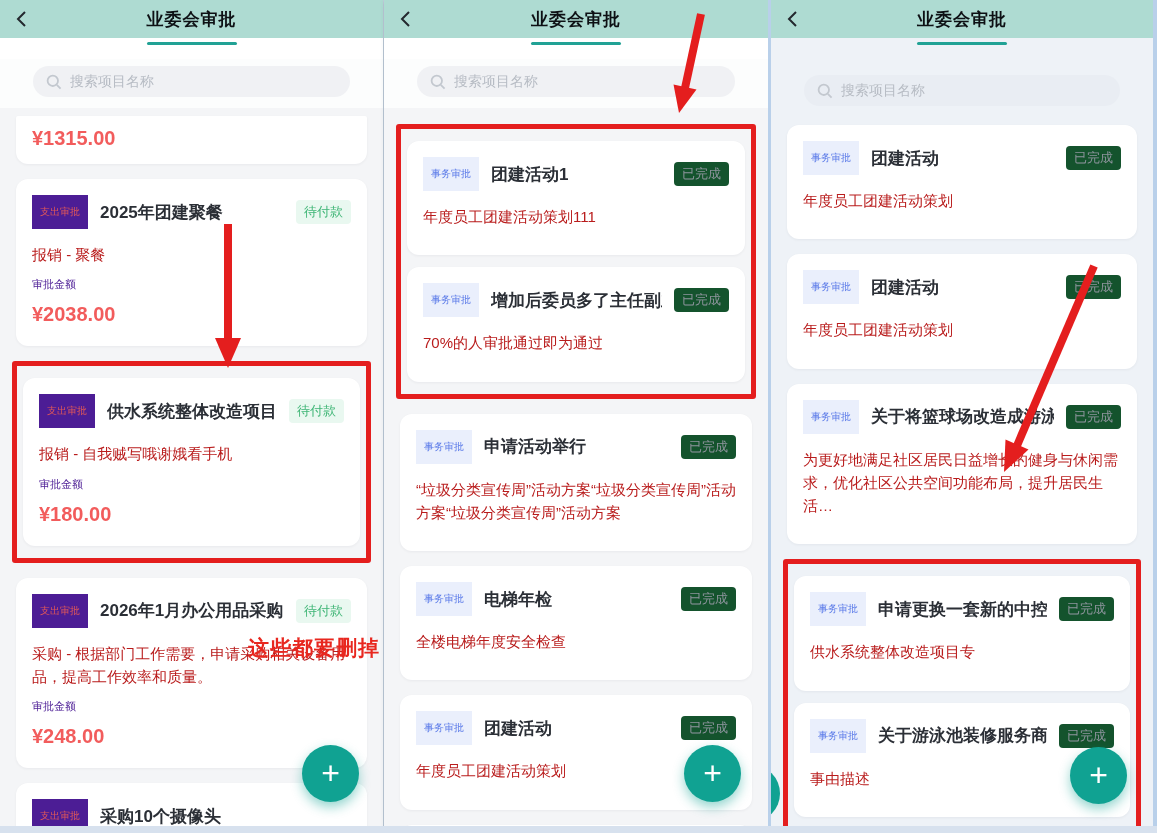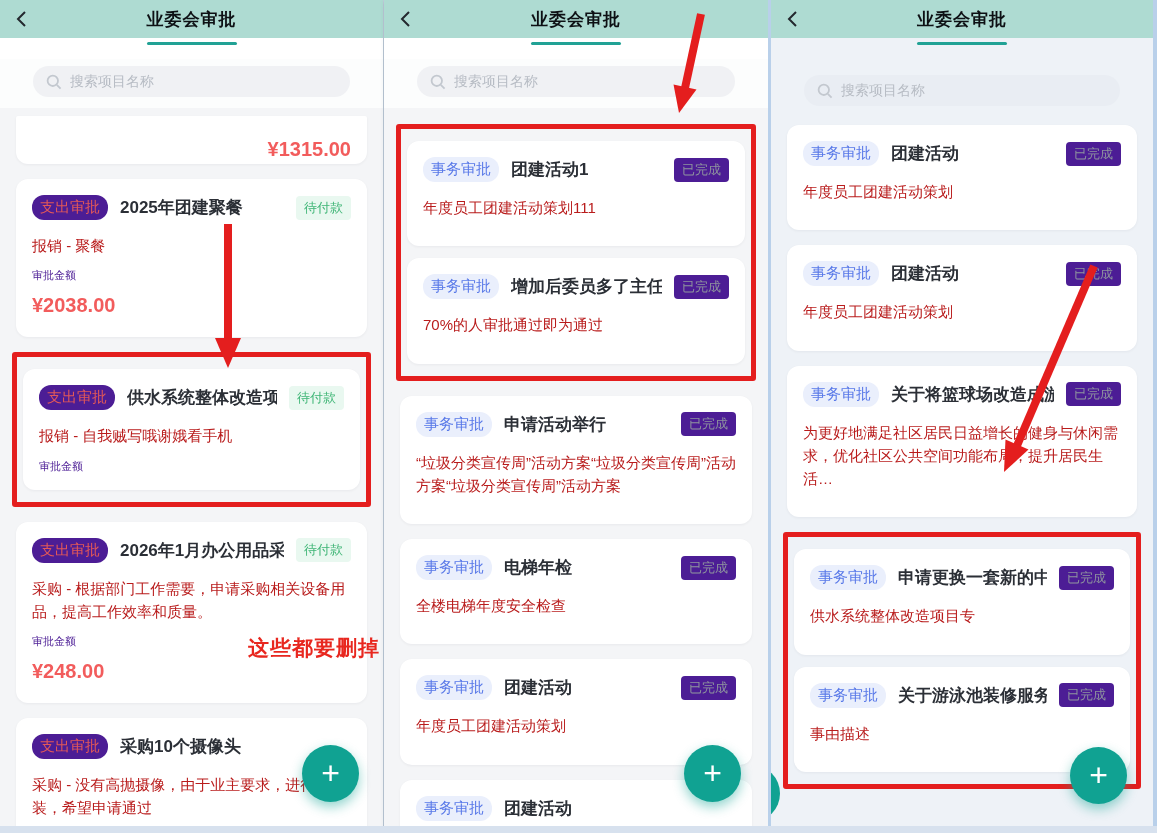--- a/index.html
+++ b/index.html
@@ -20,29 +20,29 @@
   .tab-strip{height:21px;background:#ffffff;display:flex;justify-content:center;}
   .s3 .tab-strip{background:transparent;}
   .tab-indicator{width:90px;height:3px;background:var(--c-accent,#21a295);border-radius:2px;margin-top:4px;}
   .search-wrap{padding:7px 33px 11px;background:#fcfdfd;}
   .s3 .search-wrap{background:transparent;padding-top:16px;}
   .search-bar{height:31px;background:#f0f1f4;border-radius:16px;display:flex;align-items:center;gap:8px;padding:0 13px;color:#b7bcc4;font-size:14px;}
   .s3 .search-bar{background:#e9edf3;}
   .list{padding:8px 16px 0;}
   .card{background:#fff;border-radius:12px;padding:16px;margin-bottom:15px;box-shadow:0 1px 3px rgba(17,24,39,.05);}
   .card.cut-top{border-top-left-radius:2px;border-top-right-radius:2px;height:28px;padding-top:4px;overflow:hidden;}
-  .card.cut-top .amount{margin-top:16px;text-align:right;}
+  .card.cut-top .amount{margin-top:5px;}
   .card-top{display:flex;align-items:center;gap:12px;}
-  .tag{font-size:15px;padding:3px 8px;border-radius:12px;white-space:nowrap;flex:0 0 auto;}
+  .tag{font-size:10px;padding:10px 8px;border-radius:0;white-space:nowrap;flex:0 0 auto;}
   .tag.expense{color:var(--c-expense,#e25858);background:#4c1d95;}
   .tag.affair{color:var(--c-affair,#5878e8);background:#eaeffc;}
   .card-title{font-size:17px;font-weight:bold;color:#2b2f36;flex:1 1 auto;white-space:nowrap;overflow:hidden;}
   .status{font-size:13px;padding:3px 8px;border-radius:4px;white-space:nowrap;flex:0 0 auto;}
   .status.pending{color:var(--c-pending,#3eb575);background:#e9f8f0;}
-  .status.done{color:var(--c-done,#8f959e);background:#4c1d95;}
+  .status.done{color:var(--c-done,#8f959e);background:#14532d;}
   .card-body{margin-top:14px;font-size:15px;color:#b91c1c;line-height:1.55;padding-bottom:11px;}
   .amount-label{font-size:11px;color:#4c1d95;margin-top:0;}
   .amount{font-size:20px;color:var(--c-amount,#f25c5c);font-weight:bold;margin-top:9px;padding:2px 0 4px;}
   .annotation-box{border:5px solid var(--c-note,#e41e1e);border-radius:3px;margin:8px -4px 15px;padding:12px 6px 0;}
   .annotation-box .card{margin-bottom:12px;}
   .fab{position:absolute;width:57px;height:57px;border-radius:50%;background:var(--c-fab,#10a292);color:#fff;
     display:flex;align-items:center;justify-content:center;font-size:32px;font-weight:normal;border:none;
     box-shadow:0 5px 12px rgba(16,162,146,.45);cursor:pointer;z-index:20;}
   #screen-0 .fab{left:302px;top:745px;}
   #screen-1 .fab{left:300px;top:745px;}
@@ -93,20 +93,21 @@
       </div>
       <div class="annotation-box">
         <div class="card">
           <div class="card-top">
             <span class="tag expense">支出审批</span>
             <span class="card-title">供水系统整体改造项目专…</span>
             <span class="status pending">待付款</span>
           </div>
           <div class="card-body">报销 - 自我贼写哦谢娥看手机</div>
           <div class="amount-label">审批金额</div>
+          <div class="amount">¥180.00</div>
         </div>
       </div>
       <div class="card">
         <div class="card-top">
           <span class="tag expense">支出审批</span>
           <span class="card-title">2026年1月办公用品采购</span>
           <span class="status pending">待付款</span>
         </div>
         <div class="card-body">采购 - 根据部门工作需要，申请采购相关设备用品，提高工作效率和质量。</div>
         <div class="amount-label">审批金额</div>

